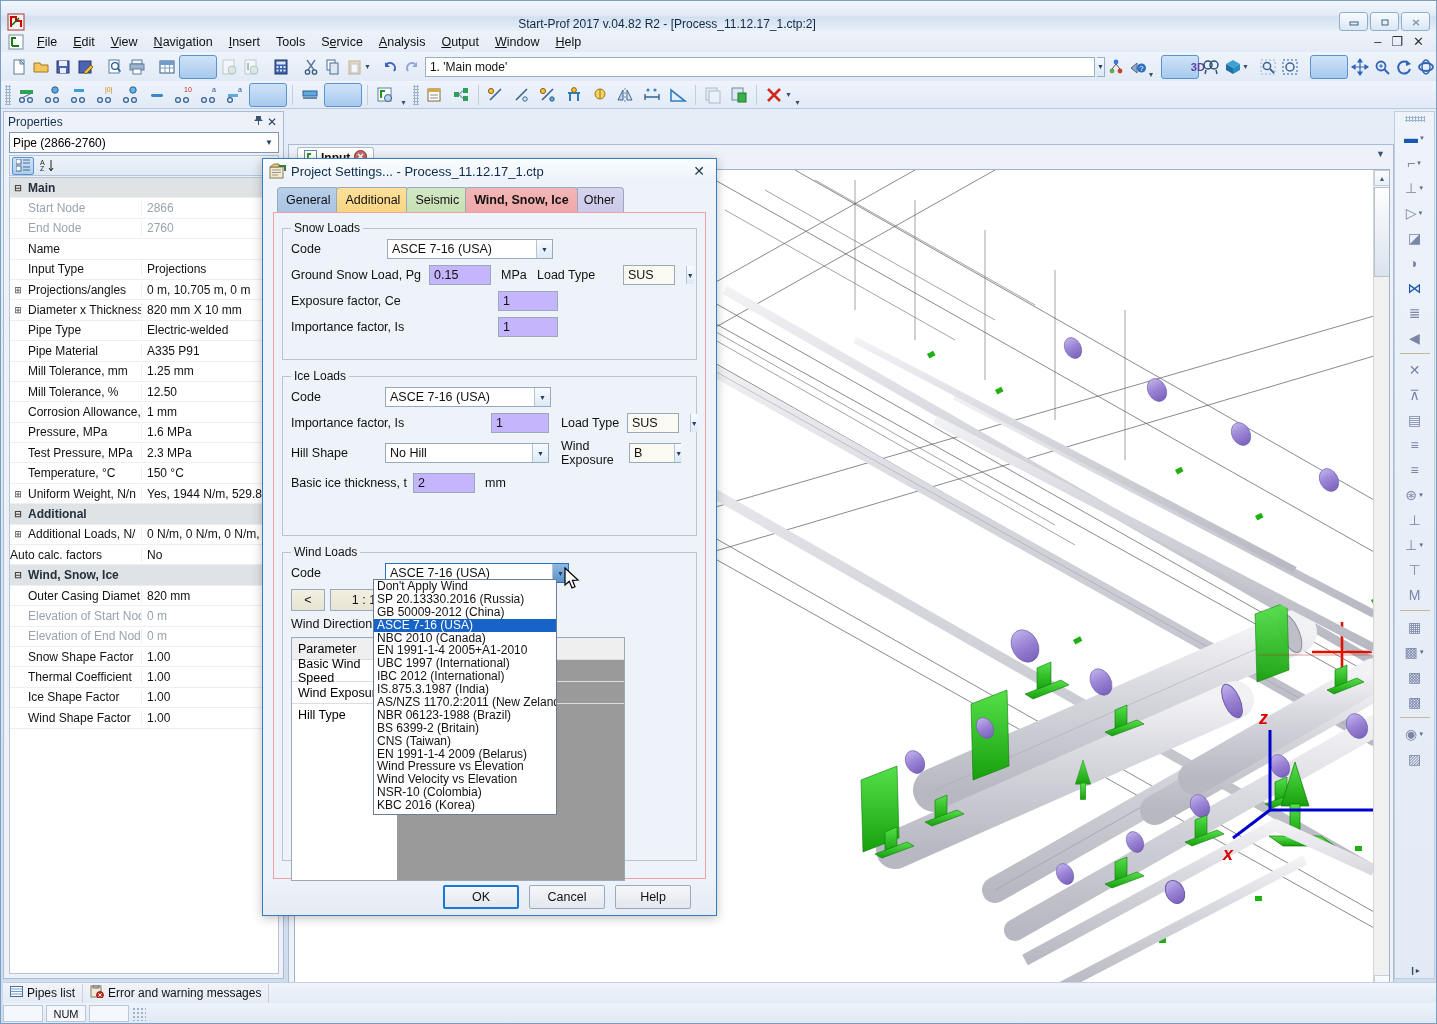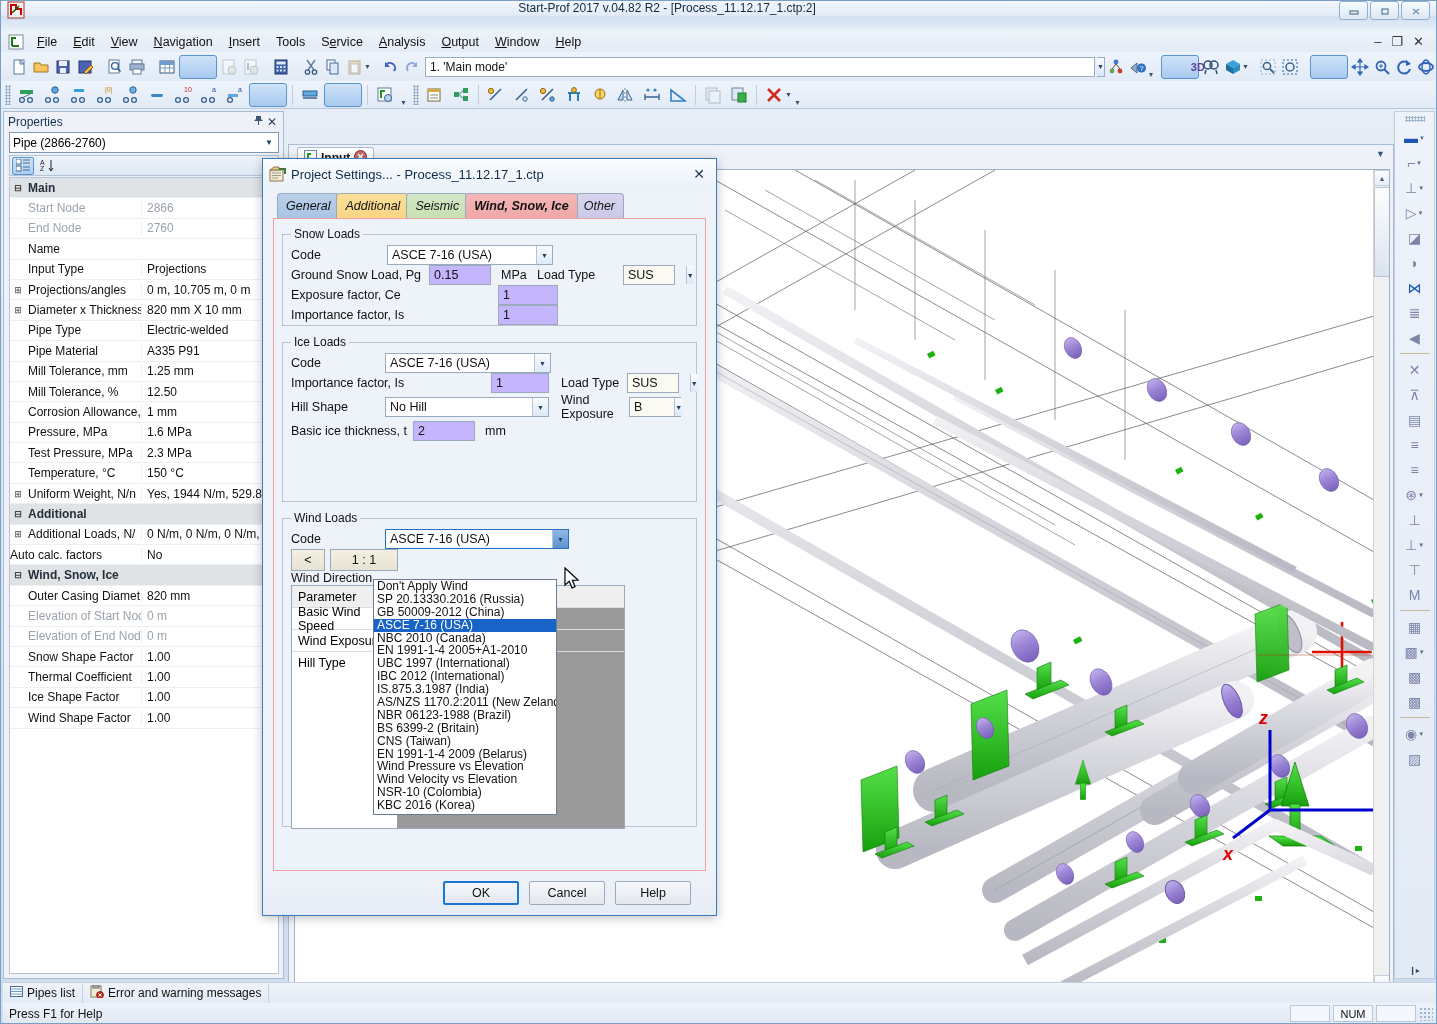--- a/index.html
+++ b/index.html
@@ -16,21 +16,21 @@
     width: 1437px; height: 1024px;
     background: linear-gradient(180deg,#e9eff8 0%, #dbe6f4 50%, #cfdcee 100%);
     border: 1px solid #7a9ec4;
     overflow: hidden;
   }
 
   
   #titlebar {
     position: absolute; left:0; top:0; width: 1435px; height: 30px;
     background: linear-gradient(180deg,#f3f7fc 0%, #e2ebf7 45%, #d3e0f0 55%, #e8f0fa 100%);
-    display:flex; align-items:flex-start;
+    display:flex; align-items:flex-end;
   }
   #titlebar .appicon {
     width:18px; height:18px; margin-left:6px; position:relative;
   }
   #titlebar .title {
     flex:1; text-align:center; font-size:12px; color:#102a43;
     margin-left:-30px;
   }
   .winbtns { display:flex; gap:2px; margin-right:6px; }
   .winbtn {
@@ -177,30 +177,30 @@
     display:flex; flex-direction:column;
   }
   #dialog .dhdr { height:30px; display:flex; align-items:center; padding:0 6px;
       background:linear-gradient(180deg,#fbfdff,#eaf1fa); }
   #dialog .dhdr .dicon { width:16px;height:16px;margin-right:6px; }
   #dialog .dhdr .dtitle { flex:1; font-size:13px; color:#0e2b47; }
   #dialog .dhdr .dclose { width:22px;height:20px;display:flex;align-items:center;justify-content:center;font-size:14px;color:#223b55;}
   .dtabs { display:flex; align-items:flex-end; height:22px; margin:7px 0 0 14px; position:relative; z-index:3;}
   .dtab { height:20px; padding:12px 8px; display:flex;align-items:center;
      border:1px solid #9aaabd; border-bottom:none; border-radius:4px 4px 0 0; font-size:12.5px; color:#111;
-     margin-right:-3px; position:relative;font-style:italic;}
+     margin-right:-3px; position:relative;}
   .dtab.general { background:linear-gradient(180deg,#b9cfe9,#a9c4e4); }
   .dtab.additional { background:linear-gradient(180deg,#fbe09a,#f9d583); }
   .dtab.seismic { background:linear-gradient(180deg,#d3e7c4,#c7e0b4); }
   .dtab.wsi { background:linear-gradient(180deg,#f3b7b7,#efa7a7); font-weight:bold; z-index:2; height:22px;}
   .dtab.other { background:linear-gradient(180deg,#d7d5ef,#cbc8e8); }
   .dbody { margin:0 10px 0 10px; border:1px solid #eda3a3; background:#eef2f9; flex:1; position:relative; padding:8px; }
-  fieldset.grp { border:1px solid #b9c5d4; margin:0 0 9px 0; padding:4px 8px 0 8px; position:relative;}
+  fieldset.grp { border:1px solid #b9c5d4; margin:0 0 9px 0; padding:4px 8px 22px 8px; position:relative;}
   fieldset.grp legend { font-size:12px; color:#111; padding:0 3px; }
-  .row { display:flex; align-items:center; }
+  .row { display:flex; align-items:center; margin-top:6px; }
   .lab { font-size:12.5px; color:#111; }
   .txt { height:20px; background:#c4b5fd; border:1px solid #9aaabd; font-size:12.5px; padding:1px 4px; color:#111;
          display:flex; align-items:center;}
   .cmb { height:20px; background:#fff; border:1px solid #9aaabd; font-size:12.5px;
          display:flex; align-items:center; padding-left:4px; color:#111;}
   .cmb .cv { flex:1; }
   .cmb .ca { width:16px;height:18px; display:flex;align-items:center;justify-content:center;
              font-size:7px;color:#23405e; background:linear-gradient(180deg,#f8fbff,#dde9f7); border-left:1px solid #b6c5d6;}
   .cmb.small { background:#fbfaf2;gap:32px; }
   .gbtn { height:22px; min-width:34px; border:1px solid #9aaabd; background:linear-gradient(180deg,#f3f0e3,#e7e3d2);
@@ -1187,21 +1187,20 @@
             <rect x="3" y="0" width="6" height="3" fill="#aaa" stroke="#777"></rect>
             <circle cx="10" cy="10" r="3.4" fill="#d03020" stroke="#8a1a10"></circle>
             <path d="M8.5 8.5 L11.5 11.5 M11.5 8.5 L8.5 11.5" stroke="#fff"></path>
           </svg>
       </span>
       <span>Error and warning messages</span>
     </span>
   </div>
 
   <div id="statusbar">
-    <span class="msg">Press F1 for Help</span>
     <span class="spanel" style="width:40px"></span>
     <span class="spanel" style="width:40px">NUM</span>
     <span class="spanel" style="width:40px"></span>
     <span class="grip3"></span>
   </div>
 
   <div id="dialog">
     <div class="dhdr">
       <span class="dicon">
         <svg width="17" height="17">

